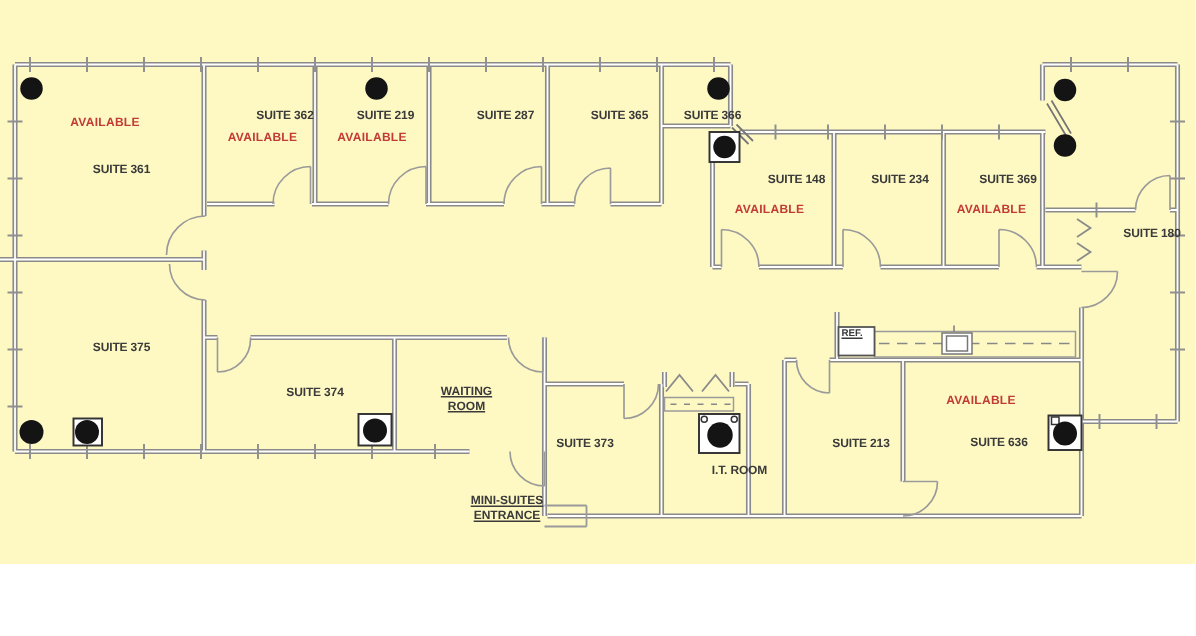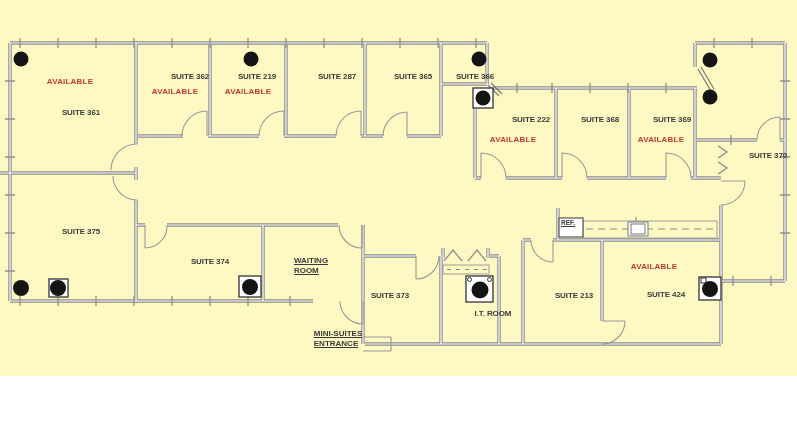--- a/index.html
+++ b/index.html
@@ -6,21 +6,21 @@
   .plan{position:relative;width:797px;height:376px;background:#fef9c3;overflow:hidden;
         font-family:"Liberation Sans",sans-serif;}
   .plan svg{position:absolute;left:0;top:0;}
   .labels{position:absolute;left:0;top:0;width:797px;height:424px;}
   .lbl{position:absolute;font:bold 8px "Liberation Sans",sans-serif;color:#3a3a3a;
        white-space:nowrap;transform:translateX(-50%);
        text-underline-offset:1px;letter-spacing:-0.1px;padding-left:20px;}
   .status{position:absolute;font:bold 8px "Liberation Sans",sans-serif;color:#c23b36;
        white-space:nowrap;transform:translateX(-50%);letter-spacing:0.2px;}
   .lbl2{position:absolute;font:bold 8px "Liberation Sans",sans-serif;color:#3a3a3a;
-       transform:translateX(-50%);line-height:10px;white-space:nowrap;}
+       transform:translateX(-50%);text-align:center;line-height:10px;white-space:nowrap;}
   .lbl2 span{text-decoration:underline;text-underline-offset:1px;}
   .ref-lbl{position:absolute;font:bold 6.5px "Liberation Sans",sans-serif;color:#3a3a3a;
        text-decoration:underline;white-space:nowrap;}
 </style>
 </head>
 <body>
 
 <div class="plan">
 
 <svg width="797" height="424" viewBox="0 0 797 424">
@@ -177,32 +177,32 @@
   <div class="lbl" style="left:180px;top:72px">SUITE 362</div>
   <div class="status" style="left:175px;top:87px">AVAILABLE</div>
 
   <div class="lbl" style="left:247px;top:72px">SUITE 219</div>
   <div class="status" style="left:248px;top:87px">AVAILABLE</div>
 
   <div class="lbl" style="left:327px;top:72px">SUITE 287</div>
   <div class="lbl" style="left:403px;top:72px">SUITE 365</div>
   <div class="lbl" style="left:465px;top:72px">SUITE 366</div>
 
-  <div class="lbl" style="left:521px;top:115px">SUITE 222</div>
+  <div class="lbl" style="left:521px;top:115px">SUITE 148</div>
   <div class="status" style="left:513px;top:135px">AVAILABLE</div>
 
-  <div class="lbl" style="left:590px;top:115px">SUITE 368</div>
+  <div class="lbl" style="left:590px;top:115px">SUITE 234</div>
 
   <div class="lbl" style="left:662px;top:115px">SUITE 369</div>
   <div class="status" style="left:661px;top:135px">AVAILABLE</div>
 
-  <div class="lbl" style="left:758px;top:151px">SUITE 370</div>
+  <div class="lbl" style="left:758px;top:151px">SUITE 180</div>
 
   <div class="status" style="left:654px;top:262px">AVAILABLE</div>
-  <div class="lbl" style="left:656px;top:290px">SUITE 424</div>
+  <div class="lbl" style="left:656px;top:290px">SUITE 636</div>
 
   <div class="lbl" style="left:564px;top:291px">SUITE 213</div>
   <div class="lbl" style="left:380px;top:291px">SUITE 373</div>
   <div class="lbl" style="left:200px;top:257px">SUITE 374</div>
   <div class="lbl" style="left:71px;top:227px">SUITE 375</div>
 
   <div class="lbl2" style="left:311px;top:256px">
     <span>WAITING</span><br>
     <span>ROOM</span>
   </div>

